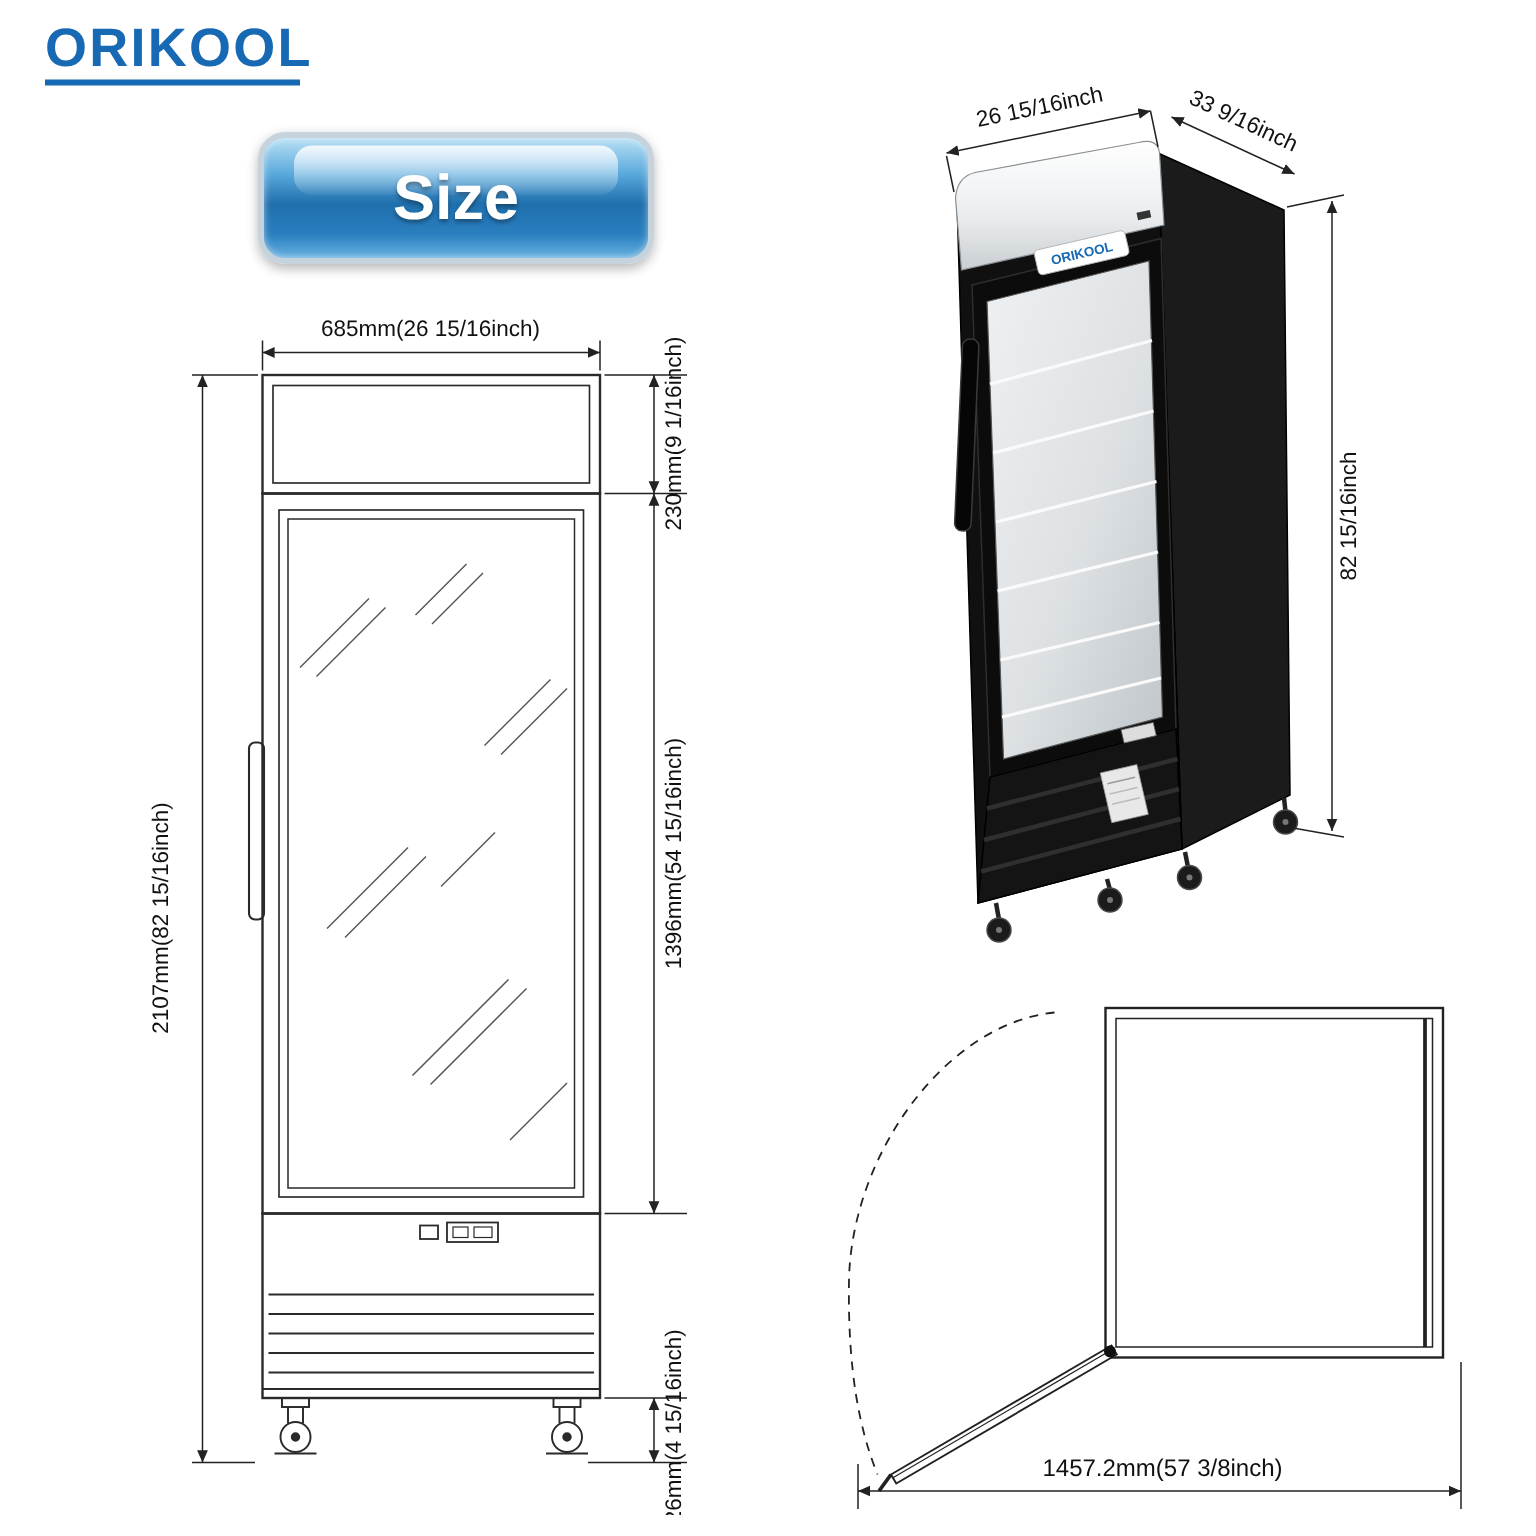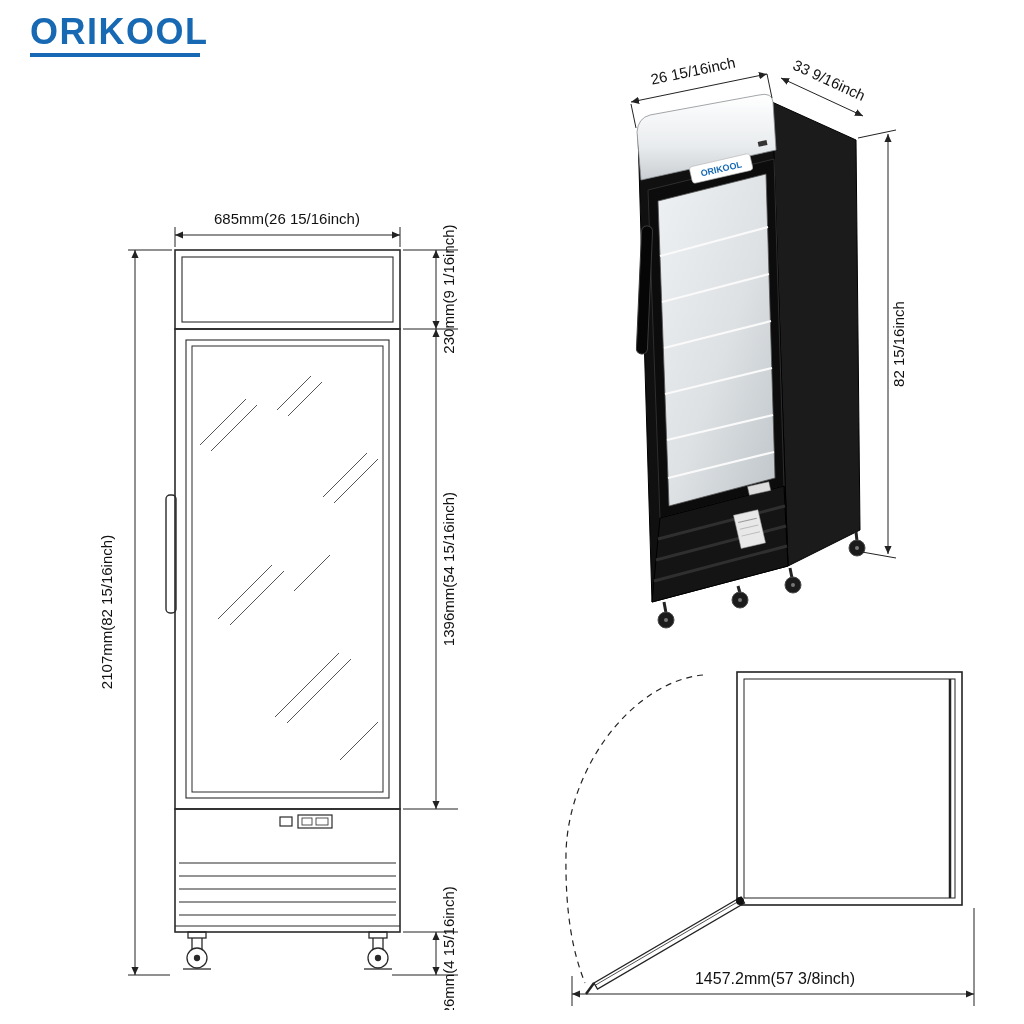--- a/index.html
+++ b/index.html
@@ -30,20 +30,24 @@
 </head>
 <body>
 
 <div class="canvas">
 
   <div class="logo">
     <div class="logo-text">ORIKOOL</div>
     <div class="logo-underline"></div>
   </div>
 
+  <div class="size-badge">
+    <div class="gloss"></div>
+    <div class="label">Size</div>
+  </div>
 
   <svg class="fv" width="440" height="815" viewBox="0 0 440 815">
     <defs>
       <marker id="arrF" viewBox="0 0 10 10" refX="9" refY="5" markerWidth="9" markerHeight="9" orient="auto-start-reverse">
         <path d="M0,1 L9,5 L0,9 Z" fill="#222"></path>
       </marker>
     </defs>
 
     <g stroke="#2a2a2a" fill="none" stroke-width="1.6">
 

